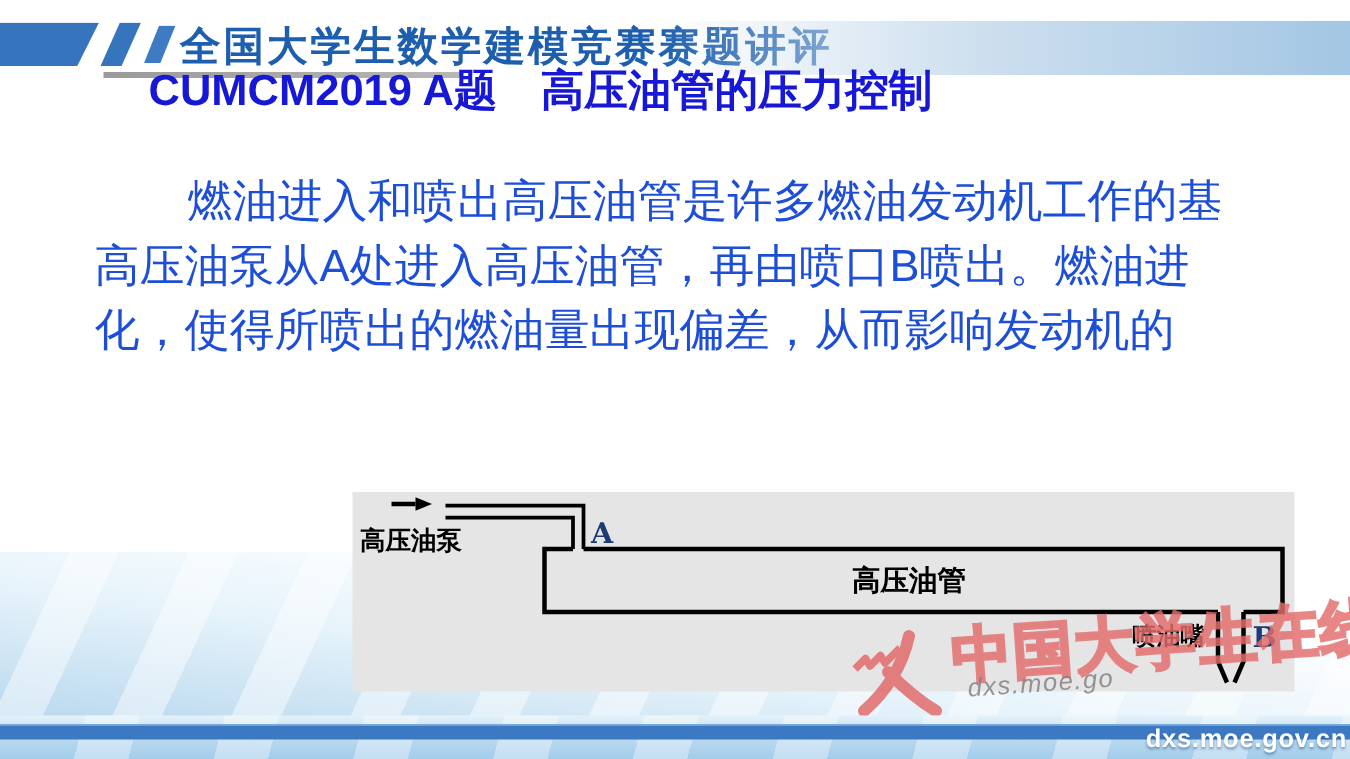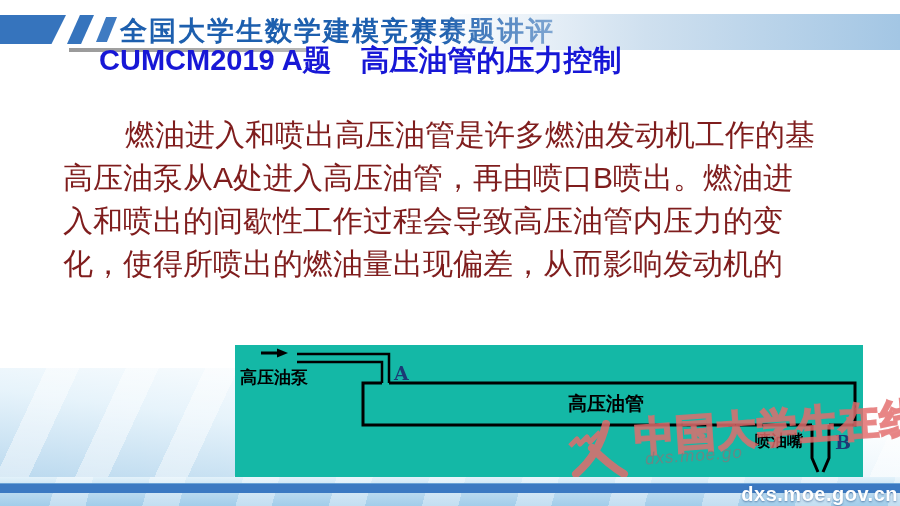--- a/index.html
+++ b/index.html
@@ -18,32 +18,32 @@
     color:#1d5fae; letter-spacing:2px; font-family:"Liberation Serif", serif; white-space:nowrap; }
   .hdr-underline { position:absolute; left:69px; top:48px; width:240px; height:4px;
     background:linear-gradient(to right,#9a9a9a,#b8b8b8); }
   .hdr-band { position:absolute; left:438px; top:14px; width:462px; height:36px;
     background:linear-gradient(to right, rgba(255,255,255,0) 0%, #cfe0ef 45%, #a3c6e4 100%); }
 
   
   .page-title { position:absolute; left:99px; top:41px; font-size:29px; font-weight:bold;
     color:#1717d6; white-space:nowrap; }
   .body-text { position:absolute; left:63px; top:113px; width:795px; font-size:30px;
-    line-height:43px; color:#7f1d1d; font-weight:500; }
+    line-height:43px; color:#1d4ed8; font-weight:500; }
   .body-line { height:43px; white-space:nowrap; }
   .body-line.indent { text-indent:62px; }
 
   
   .bg-texture { position:absolute; left:0; top:368px; width:900px; height:112px;
     background:
       repeating-linear-gradient(115deg, rgba(255,255,255,0) 0 42px, rgba(255,255,255,0.45) 42px 72px),
       linear-gradient(to top right, #b9d8ee 0%, rgba(226,241,250,0.85) 40%, rgba(255,255,255,0) 75%); }
 
   
-  .figure { position:absolute; left:235px; top:345px; width:628px; height:133px; background:#14b8a6; }
+  .figure { position:absolute; left:235px; top:328px; width:628px; height:133px; background:#e5e5e5; }
   .figure svg { position:absolute; left:0; top:0; }
   .fig-label { position:absolute; color:#000; font-weight:600; white-space:nowrap; }
   .lbl-pump   { left:5px;   top:21px; font-size:17px; }
   .lbl-pipe   { left:333px; top:46px; font-size:19px; }
   .lbl-nozzle { left:520px; top:86px; font-size:16px;text-align:right; }
   .lbl-point { position:absolute; font-family:"DejaVu Serif", serif; font-weight:bold;
     color:#1c3a75; font-size:19px; }
   .lbl-a { left:159px; top:17px; }
   .lbl-b { left:600px; top:86px; }
 
@@ -55,21 +55,21 @@
   .wm-url { position:absolute; left:645px; top:446px; font-size:17px; font-style:italic;
     color:rgba(125,125,125,0.8); transform:rotate(-4deg); letter-spacing:1px; }
 
   
   .footer-strip { position:absolute; left:0; top:477px; width:900px; height:29px;
     background:
       repeating-linear-gradient(105deg, rgba(255,255,255,0) 0 55px, rgba(255,255,255,0.35) 55px 90px),
       linear-gradient(to bottom,#e3f2fa 0%, #bedcf1 45%, #a2cdea 100%); }
   .footer-band { position:absolute; left:0; top:483px; width:900px; height:10px;
     background:#3b79c2; border-top:1px solid #6ba3d6; }
-  .footer-url { position:absolute; right:2px; top:483px; font-size:20px; font-weight:bold;
+  .footer-url { position:absolute; right:2px; top:483px; font-size:17px; font-weight:bold;
     color:#fff; text-shadow:0 1px 2px rgba(40,80,130,0.6); letter-spacing:0.5px; }
 </style>
 </head>
 <body>
 
 <div class="slide">
 
   <div class="bg-texture"></div>
 
   <div class="hdr-bar-big"></div>
@@ -77,21 +77,20 @@
   <div class="hdr-slash2"></div>
   <div class="hdr-title">全国大学生数学建模竞赛赛题讲评</div>
   <div class="hdr-underline"></div>
   <div class="hdr-band"></div>
 
   <div class="page-title">CUMCM2019 A题　高压油管的压力控制</div>
 
   <div class="body-text">
     <div class="body-line indent">燃油进入和喷出高压油管是许多燃油发动机工作的基</div>
     <div class="body-line">高压油泵从A处进入高压油管，再由喷口B喷出。燃油进</div>
-    <div class="body-line">入和喷出的间歇性工作过程会导致高压油管内压力的变</div>
     <div class="body-line">化，使得所喷出的燃油量出现偏差，从而影响发动机的</div>
   </div>
 
   <div class="figure">
     <svg width="628" height="133" viewBox="0 0 628 133">
 
       <line x1="26" y1="8" x2="42" y2="8" stroke="#000" stroke-width="3"></line>
       <polygon points="42,3.5 53,8 42,12.5" fill="#000"></polygon>
 
       <path d="M62,9 H154 V38" fill="none" stroke="#000" stroke-width="2.5"></path>

